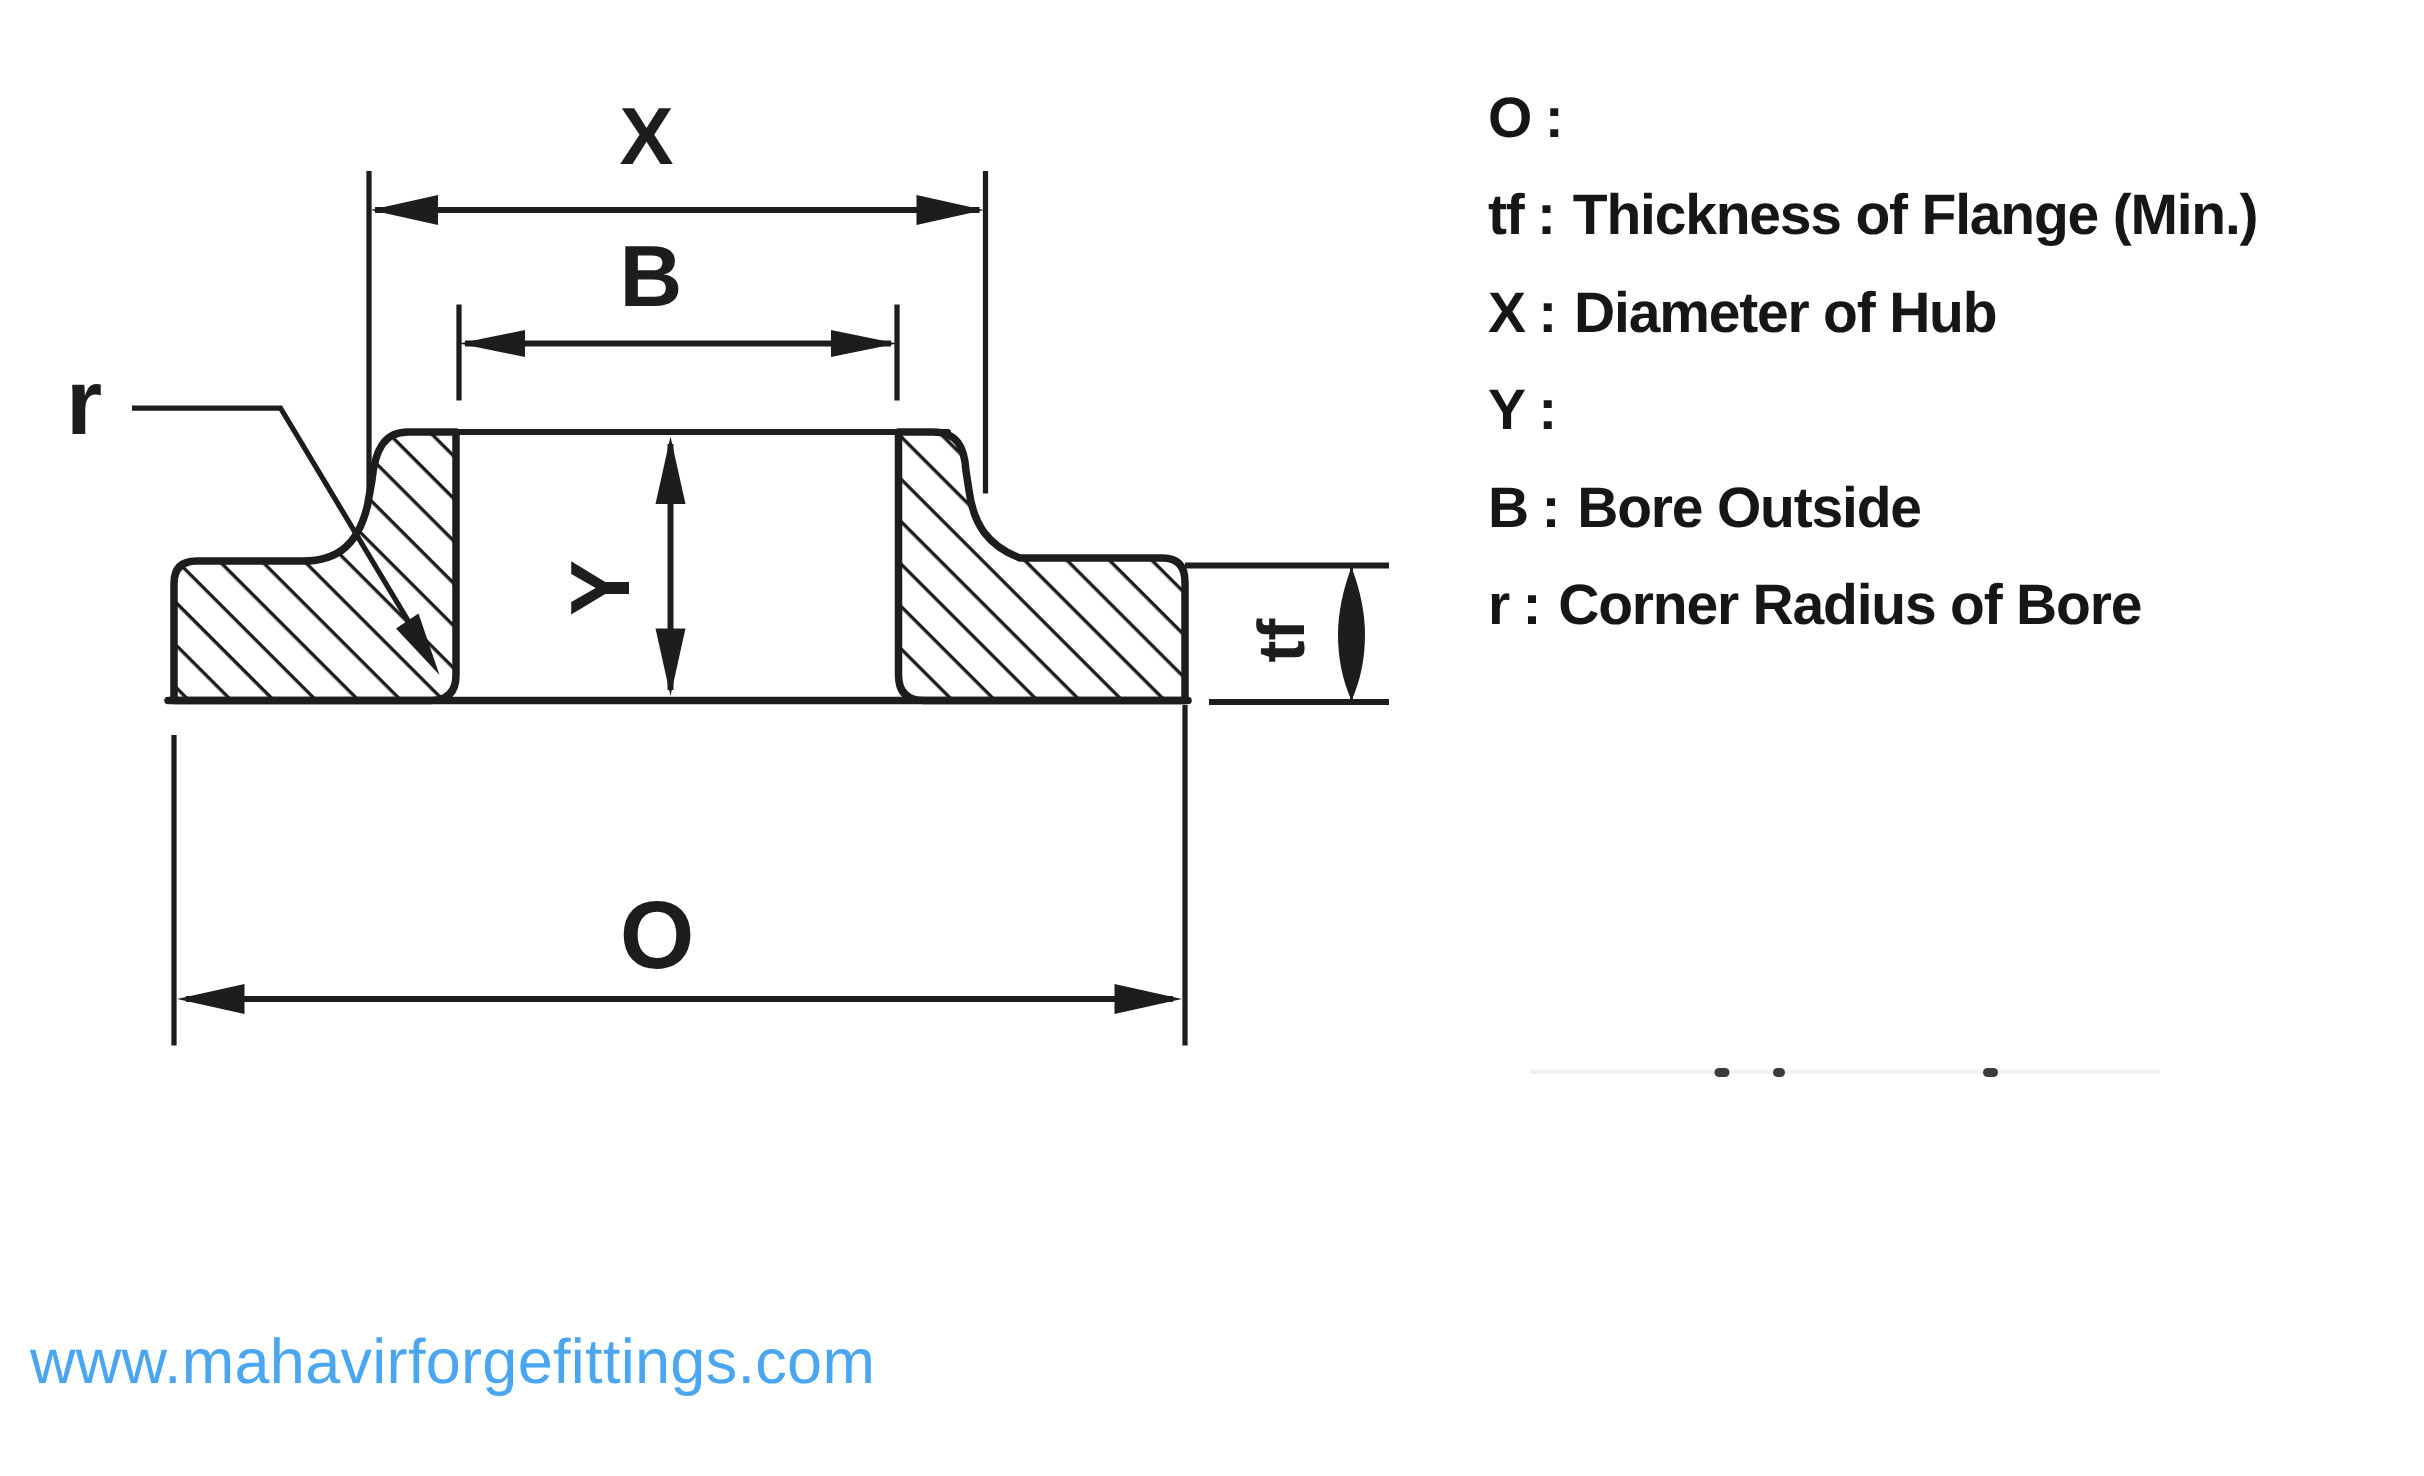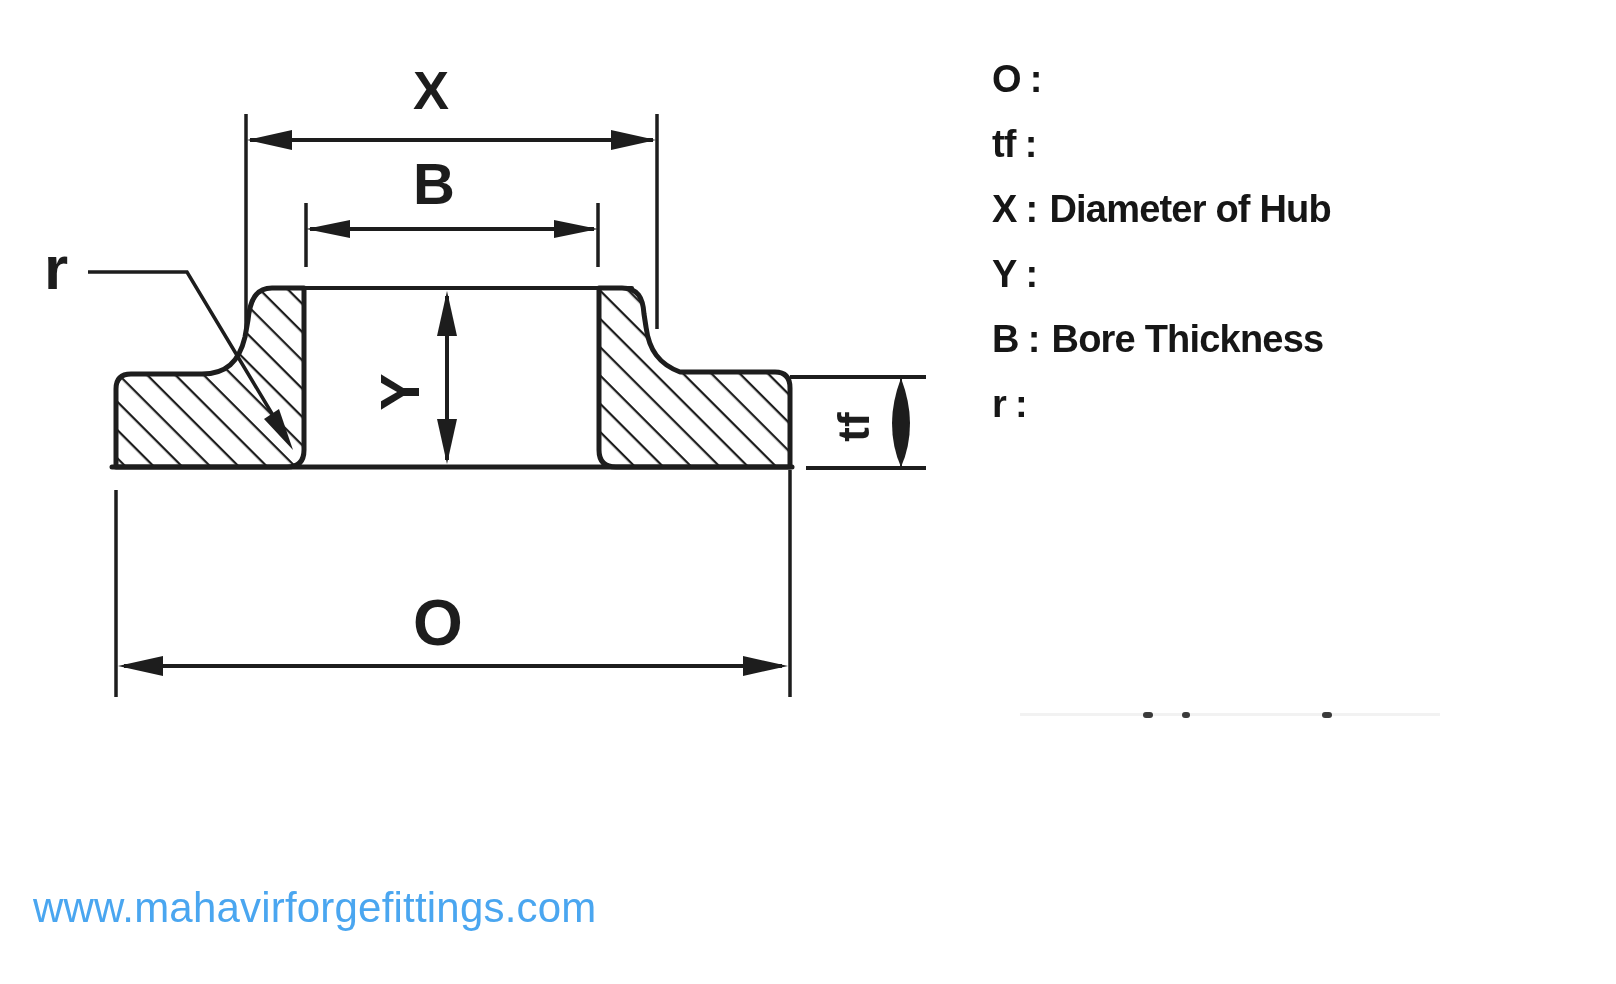--- a/index.html
+++ b/index.html
@@ -7,21 +7,21 @@
   .canvas{position:absolute;inset:0;background:#ffffff;}
   svg.drawing{position:absolute;left:0;top:0;}
   svg text{fill:#1d1d1d;font-family:"Liberation Sans",sans-serif;font-weight:bold;}
 
   .legend{position:absolute;left:992px;top:47px;color:#161616;}
   .legend-row{display:flex;align-items:center;height:65px;font-size:38px;font-weight:bold;letter-spacing:-0.8px;white-space:nowrap;}
   .legend-row .sym{display:inline-block;}
   .legend-row .colon{margin-left:9px;}
   .legend-row .desc{margin-left:12px;}
 
-  .website{position:absolute;left:33px;top:884px;font-size:42px;letter-spacing:0.2px;color:#4aa6f0;font-weight:normal;}
+  .website{position:absolute;left:20px;top:884px;font-size:42px;letter-spacing:0.2px;color:#4aa6f0;font-weight:normal;}
 
   .artifact-dot{position:absolute;height:6px;background:#1a1a1a;opacity:.85;border-radius:3px;}
   .artifact-streak{position:absolute;left:1020px;top:713px;width:420px;height:3px;background:#000;opacity:.05;}
 </style>
 </head>
 <body>
 
 <div class="canvas">
 
   <svg class="drawing" width="960" height="760" viewBox="0 0 960 760">
@@ -96,38 +96,40 @@
   </svg>
 
   <div class="legend">
     <div class="legend-row">
       <span class="sym">O</span>
         <span class="colon">:</span>
     </div>
     <div class="legend-row">
       <span class="sym">tf</span>
         <span class="colon">:</span>
+        <span class="desc">Thickness of Flange (Min.)</span>
     </div>
     <div class="legend-row">
       <span class="sym">X</span>
         <span class="colon">:</span>
         <span class="desc">Diameter of Hub</span>
     </div>
     <div class="legend-row">
       <span class="sym">Y</span>
         <span class="colon">:</span>
     </div>
     <div class="legend-row">
       <span class="sym">B</span>
         <span class="colon">:</span>
-        <span class="desc">Bore Thickness</span>
+        <span class="desc">Bore Outside</span>
     </div>
     <div class="legend-row">
       <span class="sym">r</span>
         <span class="colon">:</span>
+        <span class="desc">Corner Radius of Bore</span>
     </div>
   </div>
 
   <div class="artifact-streak"></div>
   <div class="artifact-dot" style="left:1143px;top:712px;width:10px;"></div>
   <div class="artifact-dot" style="left:1182px;top:712px;width:8px;"></div>
   <div class="artifact-dot" style="left:1322px;top:712px;width:10px;"></div>
 
   <div class="website" style="color: rgb(74, 166, 240);">www.mahavirforgefittings.com</div>
 </div>

